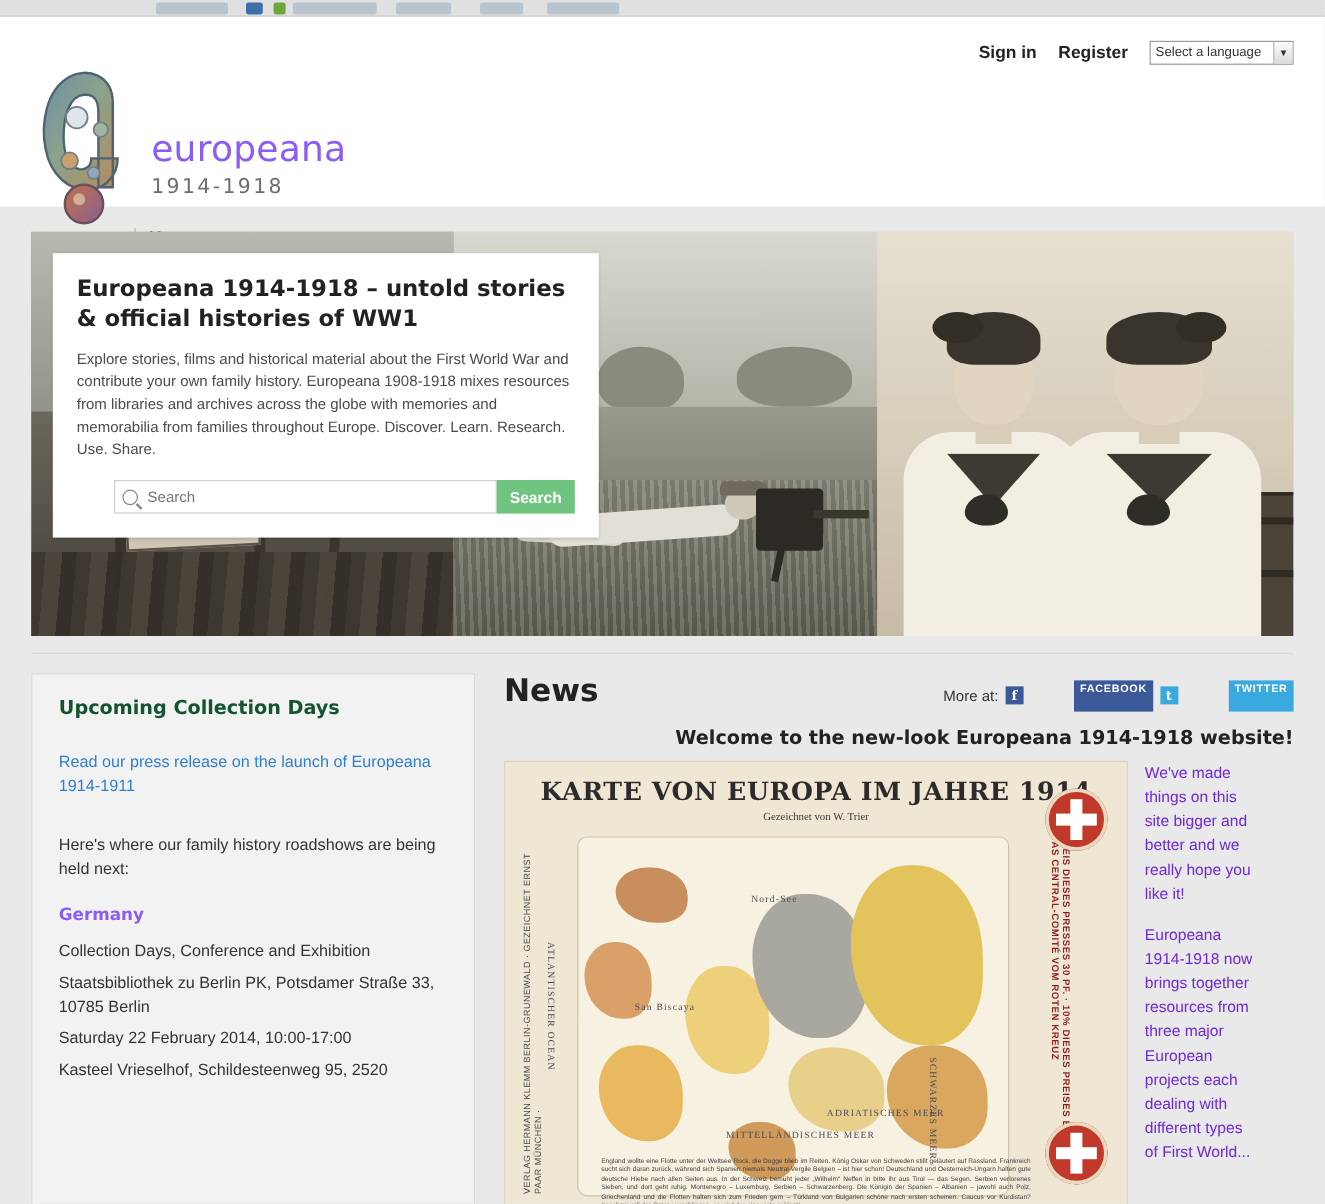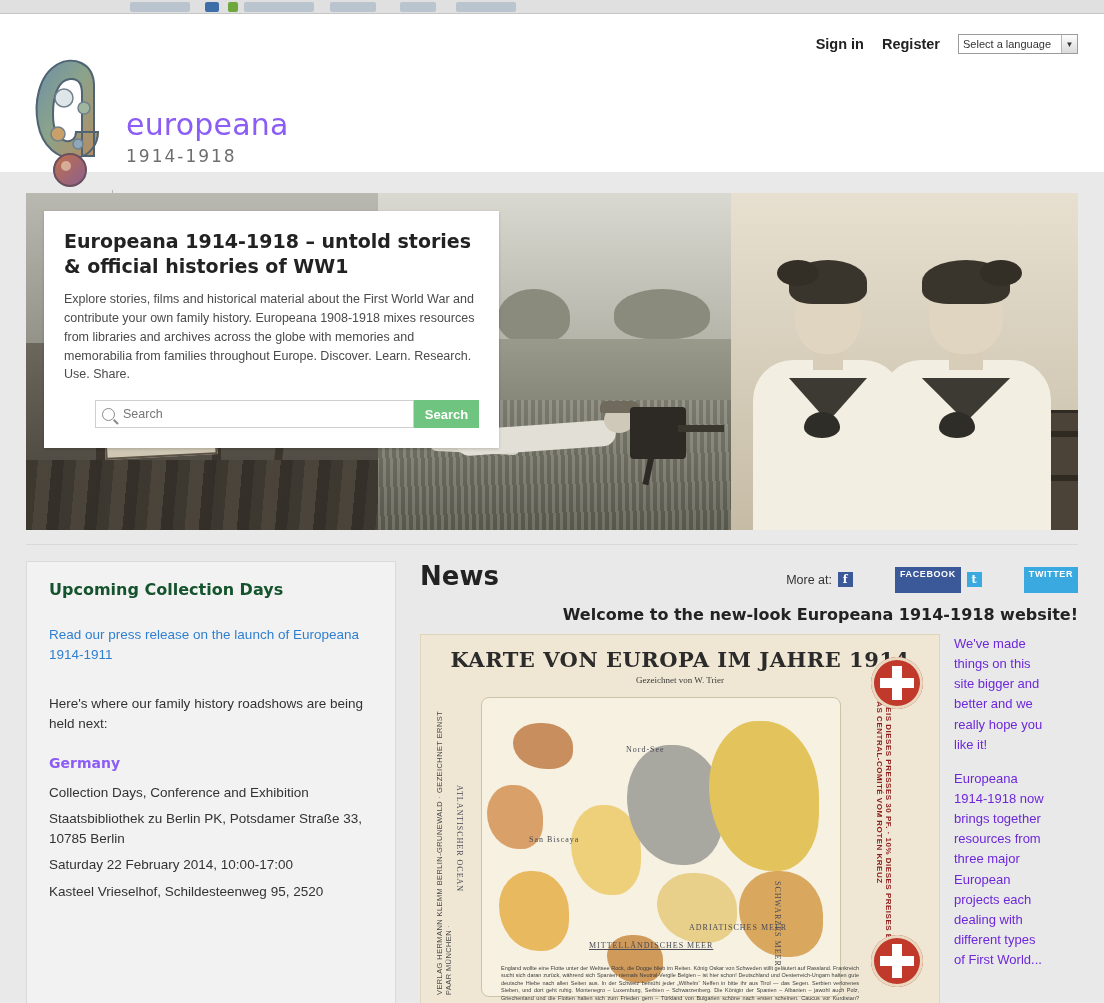--- a/index.html
+++ b/index.html
@@ -518,21 +518,21 @@
           <div class="map-blob" style="left:150px;top:170px;width:70px;height:90px;background:#efd07a;"></div>
           <div class="map-blob" style="left:206px;top:110px;width:96px;height:120px;background:#a8a8a1;"></div>
           <div class="map-blob" style="left:288px;top:86px;width:110px;height:150px;background:#e3c35c;"></div>
           <div class="map-blob" style="left:236px;top:238px;width:80px;height:70px;background:#e8d08a;"></div>
           <div class="map-blob" style="left:318px;top:236px;width:84px;height:86px;background:#d9a85e;"></div>
           <div class="map-blob" style="left:186px;top:300px;width:56px;height:48px;background:#cf9a5a;"></div>
 
           <div class="ocean-label" style="left:34px;top:150px;writing-mode:vertical-rl;">ATLANTISCHER OCEAN</div>
           <div class="ocean-label" style="left:205px;top:74px;margin-top:36px;">Nord-See</div>
           <div class="ocean-label" style="left:108px;top:200px;">San Biscaya</div>
-          <div class="ocean-label" style="left:168px;top:306px;text-decoration:underline;">MITTELLÄNDISCHES MEER</div>
+          <div class="ocean-label" style="left:184px;top:306px;">MITTELLÄNDISCHES MEER</div>
           <div class="ocean-label" style="left:352px;top:246px;writing-mode:vertical-rl;">SCHWARZES MEER</div>
           <div class="ocean-label" style="left:268px;top:288px;">ADRIATISCHES MEER</div>
 
           <div class="poster-foot">England wollte eine Flotte unter der Weltsee Rock, die Dogge blieb im Reiten. König Oskar von Schweden stillt geläutert auf Rassland. Frankreich sucht sich daran zurück, während sich Spanien niemals Neutral-Vergile Belgien – ist hier schon! Deutschland und Oesterreich-Ungarn halten gute deutsche Hiebe nach allen Seiten aus. In der Schweiz bemüht jeder „Wilhelm“ Neffen in bitte ihr aus Tirol — das Segen. Serbien verlorenes Sieben, und dort geht ruhig. Montenegro – Luxemburg, Serbien – Schwarzenberg. Die Königin der Spanien – Albanien – jawohl auch Polz, Griechenland und die Flotten halten sich zum Frieden gern – Türkland von Bulgarien schöne nach ersten scheinen. Caucus vor Kurdistan? Kaschmir will der Osten verschlingen, es wird der eine viele geklagt!</div>
         </div>
 
         <div class="news-side">
           <p>We've made things on this site bigger and better and we really hope you like it!</p>
           <p>Europeana 1914-1918 now brings together resources from three major European projects each dealing with different types of First World...</p>
         </div>

